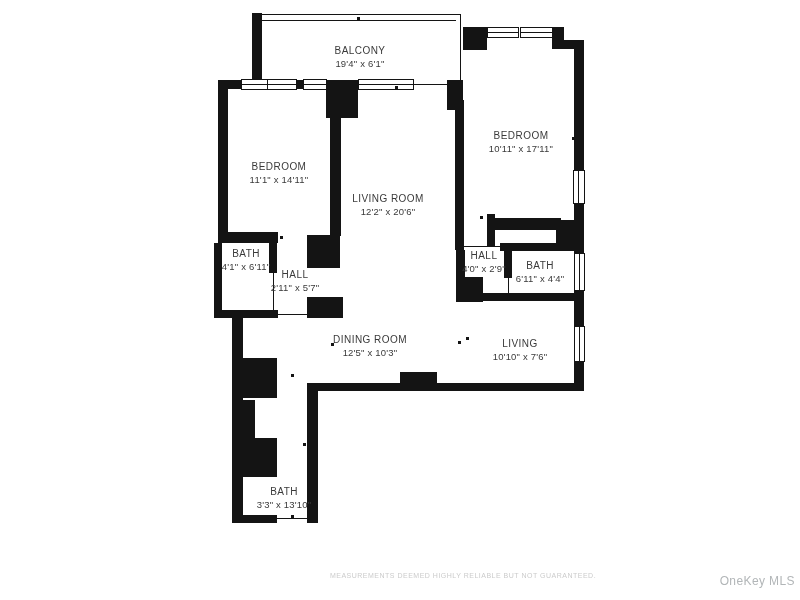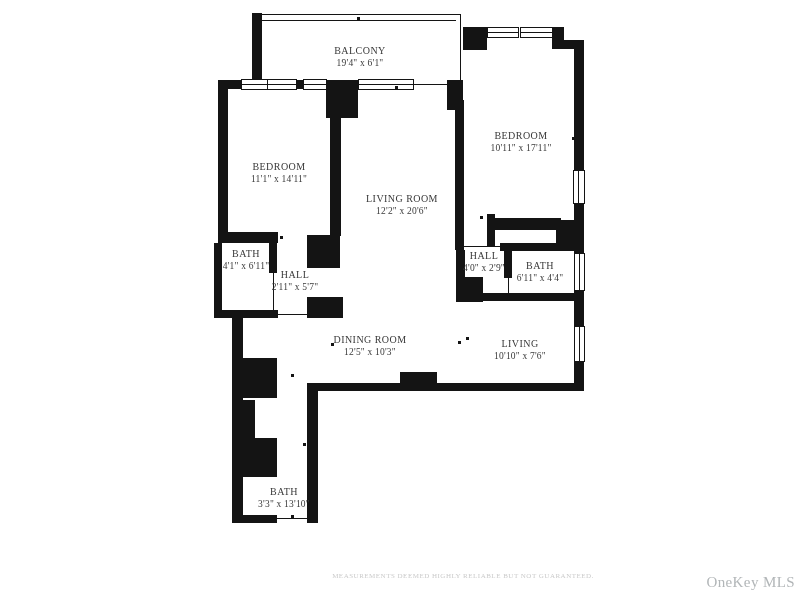--- a/index.html
+++ b/index.html
@@ -5,41 +5,41 @@
   :root{
     --wall:#141414;
     --label:#3a3a3a;
     --disclaimer:#cbcbcb;
     --watermark:#b2b6b8;
     --bg:#ffffff;
   }
   html,body{margin:0;padding:0;background:#fff;}
   .canvas{
     position:relative;width:800px;height:600px;background:var(--bg);
-    overflow:hidden;font-family:Liberation Serif, serif;
+    overflow:hidden;font-family:Liberation Sans, sans-serif;
   }
   .plan-svg{position:absolute;left:0;top:0;shape-rendering:crispEdges;}
   .wall rect{fill:var(--wall);}
   .win rect{fill:#ffffff;stroke:var(--wall);stroke-width:1;}
   .win line{stroke:var(--wall);stroke-width:1;}
   .thin{stroke:var(--wall);stroke-width:1.4;fill:none;}
   .hair{stroke:var(--wall);stroke-width:1;fill:none;}
   .dot rect{fill:var(--wall);}
   .room-label{
     position:absolute;transform:translate(-50%,-50%);text-align:center;
     color:var(--label);white-space:nowrap;z-index:2;
   }
   .room-name{display:block;font-size:10px;letter-spacing:.45px;line-height:13px;font-weight:400;}
   .room-dims{display:block;font-size:9.5px;letter-spacing:.2px;line-height:13px;font-weight:400;}
   .disclaimer{
     position:absolute;left:463px;top:572px;transform:translateX(-50%);
     font-size:7px;letter-spacing:.5px;color:var(--disclaimer);white-space:nowrap;z-index:2;
   }
   .watermark{
-    position:absolute;right:5px;top:574px;font-size:15px;letter-spacing:.4px;
+    position:absolute;right:5px;top:574px;font-size:12px;letter-spacing:.4px;
     color:var(--watermark);white-space:nowrap;z-index:2;
   }
 </style>
 </head>
 <body>
 
 <div class="canvas">
 
   <svg class="plan-svg" width="800" height="600" viewBox="0 0 800 600">
 
@@ -151,21 +151,21 @@
   </svg>
 
   <div class="room-label" style="left:360px;top:57px">
     <span class="room-name">BALCONY</span>
     <span class="room-dims">19'4" x 6'1"</span>
   </div>
   <div class="room-label" style="left:279px;top:173px">
     <span class="room-name">BEDROOM</span>
     <span class="room-dims">11'1" x 14'11"</span>
   </div>
-  <div class="room-label" style="left:402px;top:205px">
+  <div class="room-label" style="left:388px;top:205px">
     <span class="room-name">LIVING ROOM</span>
     <span class="room-dims">12'2" x 20'6"</span>
   </div>
   <div class="room-label" style="left:521px;top:142px">
     <span class="room-name">BEDROOM</span>
     <span class="room-dims">10'11" x 17'11"</span>
   </div>
   <div class="room-label" style="left:246px;top:260px">
     <span class="room-name">BATH</span>
     <span class="room-dims">4'1" x 6'11"</span>

